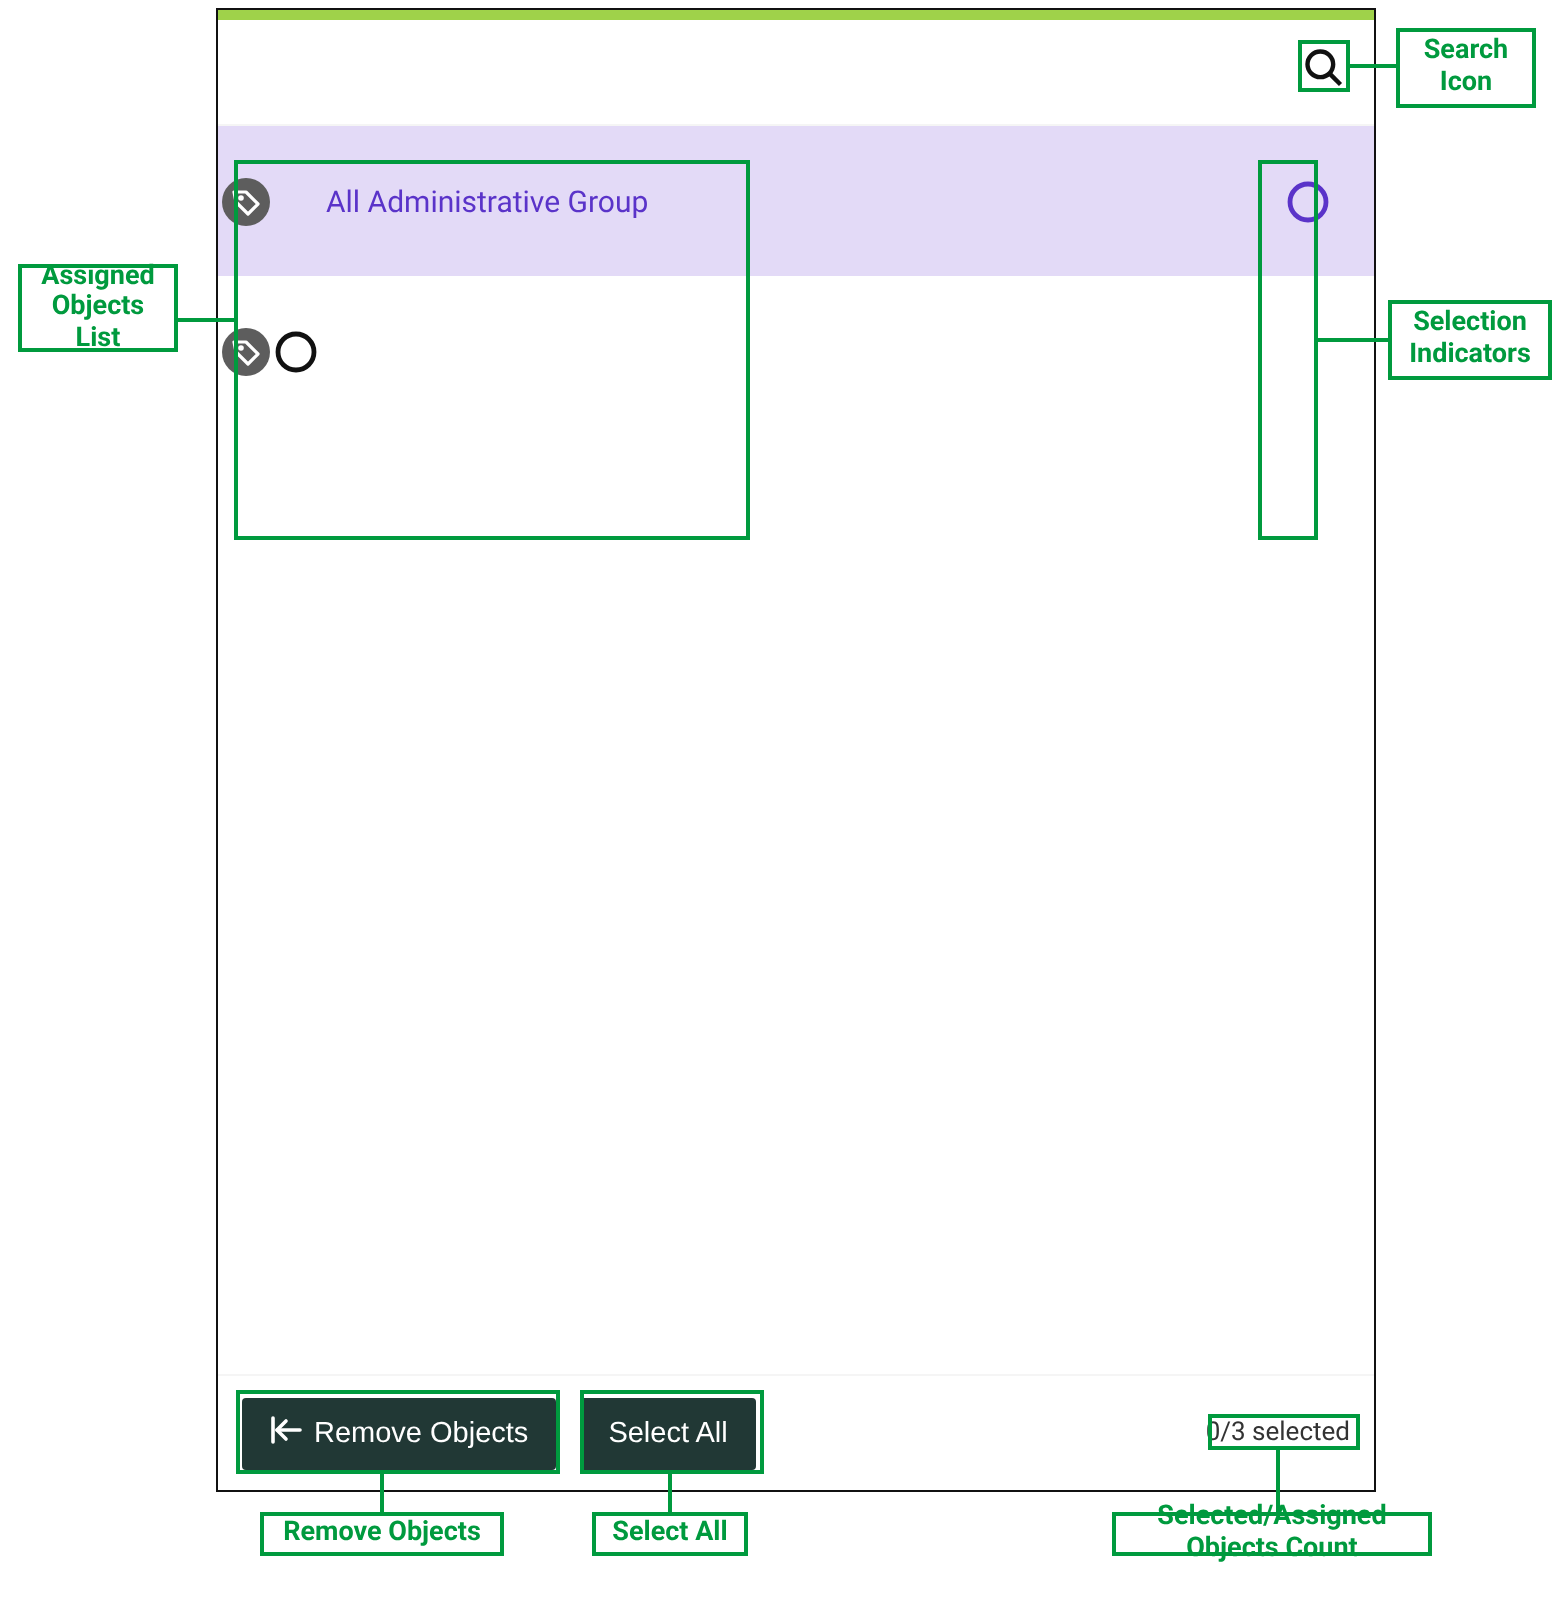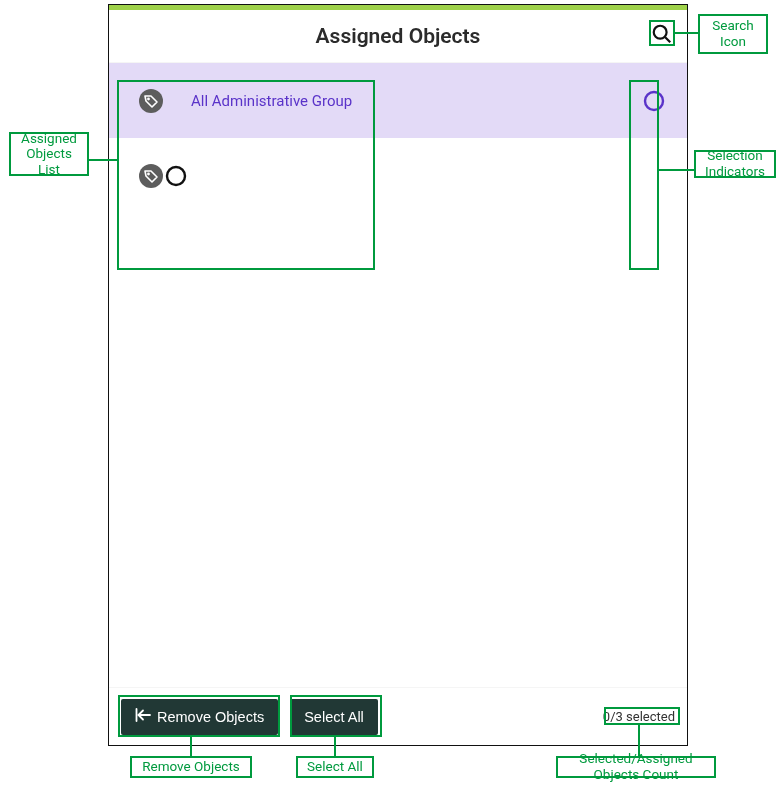--- a/index.html
+++ b/index.html
@@ -70,21 +70,21 @@
   .list-wrap::-webkit-scrollbar-button:single-button {
     background: #f0f0f0;
     height: 16px;
     display: block;
   }
 
   .list-item {
     display: flex;
     align-items: center;
     height: 75px;
-    padding: 0 22px 0 28px;
+    padding: 0 22px 0 0;
     cursor: pointer;
   }
   .list-item.highlighted {
     background: #e3daf7;
   }
   .tag-icon {
     width: 28px;
     height: 28px;
     flex: 0 0 auto;
     display: flex;
@@ -138,21 +138,21 @@
     border: 2px solid #009a3e;
     background: transparent;
     pointer-events: none;
   }
   .callout-label {
     position: absolute;
     border: 2px solid #009a3e;
     background: #fff;
     color: #009a3e;
     font-size: 13.5px;
-    font-weight: 400;
+    font-weight: 700;
     text-align: center;
     display: flex;
     align-items: center;
     justify-content: center;
     line-height: 1.15;
     padding: 2px 4px;
     pointer-events: none;
   }
   .callout-line {
     position: absolute;
@@ -160,21 +160,20 @@
     pointer-events: none;
   }
 </style>
 </head>
 <body>
 
 <div class="panel">
   <div class="panel-topbar"></div>
 
   <div class="panel-header">
-    <div class="panel-title">Assigned Objects</div>
     <div class="search-btn">
       <span>
         <svg width="22" height="22" viewBox="0 0 24 24" fill="none" stroke="#111" stroke-width="2.4">
           <circle cx="10" cy="10" r="7"></circle>
           <line x1="15.5" y1="15.5" x2="21" y2="21"></line>
         </svg>
       </span>
     </div>
   </div>
 
@@ -237,21 +236,21 @@
 Icon</div>
 <div class="callout-line" style="left:675px; top:32px; width:23px; height:2px;"></div>
 
 <div class="callout-box" style="left:117px; top:80px; width:258px; height:190px;"></div>
 <div class="callout-label" style="left:9px; top:132px; width:80px; height:44px; white-space:pre-line;">Assigned
 Objects
 List</div>
 <div class="callout-line" style="left:89px; top:159px; width:28px; height:2px;"></div>
 
 <div class="callout-box" style="left:629px; top:80px; width:30px; height:190px;"></div>
-<div class="callout-label" style="left:694px; top:150px; width:82px; height:28px; white-space:pre-line;">Selection
+<div class="callout-label" style="left:694px; top:150px; width:82px; height:40px; white-space:pre-line;">Selection
 Indicators</div>
 <div class="callout-line" style="left:659px; top:169px; width:35px; height:2px;"></div>
 
 <div class="callout-box" style="left:118px; top:695px; width:162px; height:42px;"></div>
 <div class="callout-label" style="left:130px; top:756px; width:122px; height:22px;">Remove Objects</div>
 <div class="callout-line" style="left:190px; top:737px; width:2px; height:19px;"></div>
 
 <div class="callout-box" style="left:290px; top:695px; width:92px; height:42px;"></div>
 <div class="callout-label" style="left:296px; top:756px; width:78px; height:22px;">Select All</div>
 <div class="callout-line" style="left:334px; top:737px; width:2px; height:19px;"></div>

